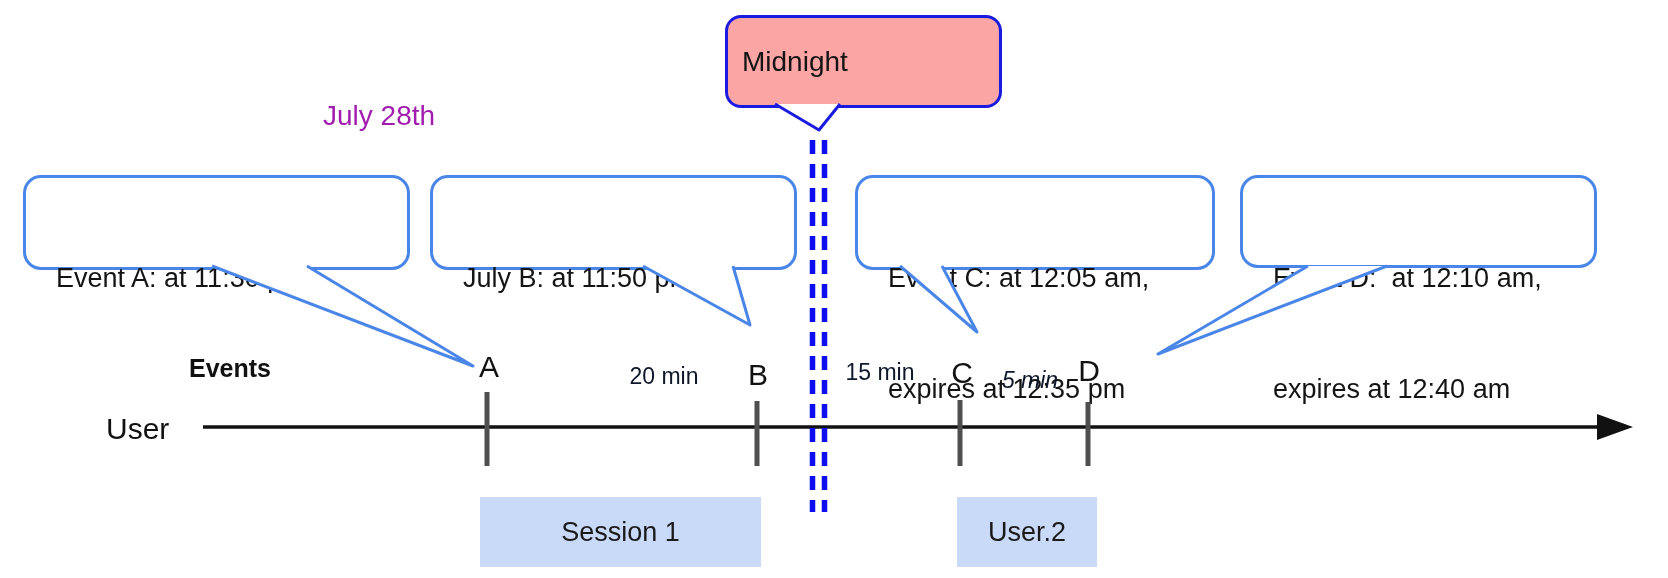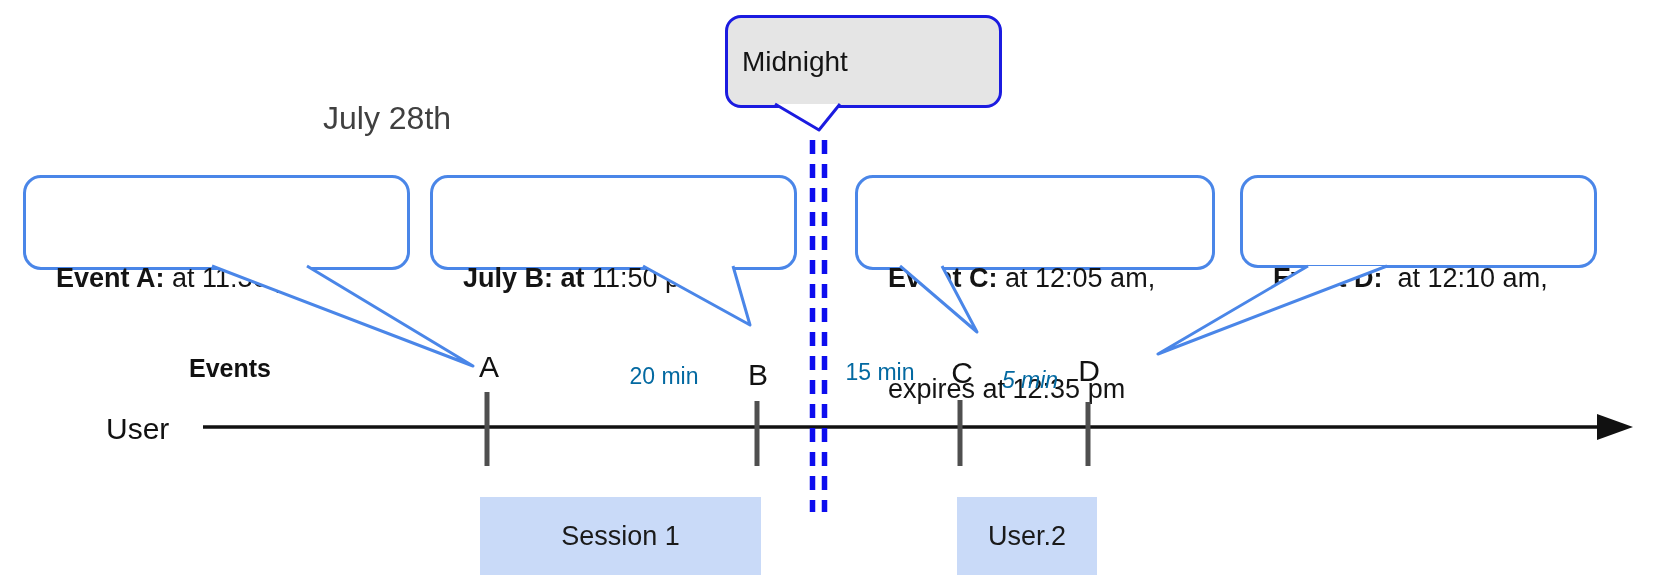--- a/index.html
+++ b/index.html
@@ -1,41 +1,41 @@
 <!DOCTYPE html>
 <html><head>
 <meta charset="utf-8">
 <style>
   html,body{margin:0;padding:0;background:#ffffff;}
   body{font-family:"Liberation Sans", sans-serif; color:#141414;}
   #canvas{position:relative;width:1668px;height:578px;background:#ffffff;overflow:hidden;}
 
   .abs{position:absolute;}
 
-  .date-label{font-size:32px;color:#404040;white-space:nowrap;}
+  .date-label{font-size:28px;color:#a21caf;white-space:nowrap;}
   .axis-label{color:#111;white-space:nowrap;}
 
   .callout{
     position:absolute;
     background:#ffffff;
     border:3px solid #4a86e8;
     border-radius:18px;
     box-sizing:border-box;
     padding:8px 8px 0 30px;
     font-size:27px;
     line-height:37px;
     z-index:1;
     white-space:pre-wrap;
   }
-  .callout .b{font-weight:bold;}
+  .callout .b{font-weight:normal;}
 
   .midnight{
     position:absolute;
     left:725px; top:15px; width:277px; height:93px;
-    background:#e5e5e5;
+    background:#fca5a5;
     border:3px solid #1b1be0;
     border-radius:16px;
     box-sizing:border-box;
     display:flex; align-items:center;
     padding-left:14px;
     font-size:28px;
     z-index:1;
   }
 
   .tick-label{
@@ -43,28 +43,28 @@
     transform:translateX(-50%);
     font-size:30px;
     color:#111;
     z-index:1;
     white-space:nowrap;
   }
   .gap-label{
     position:absolute;
     transform:translateX(-50%);
     font-size:23px;
-    color:#0369a1;
+    color:#0f172a;
     z-index:1;
     white-space:nowrap;
   }
 
   .session{
     position:absolute;
-    top:497px; height:78px;
+    top:497px; height:70px;
     background:#c9daf8;
     display:flex; align-items:center; justify-content:center;
     font-size:27px; color:#1a1a1a;
     z-index:1;
   }
   #session-1{left:480px;width:281px;}
   #session-2{left:957px;width:140px;}
 
   #overlay{position:absolute;left:0;top:0;z-index:2;pointer-events:none;}
 </style>
@@ -87,20 +87,21 @@
     <div><span class="b">July B: at</span><span> 11:50 pm,</span></div>
   </div>
 
   <div class="callout" style="left:855px;top:175px;width:360px;height:95px;">
     <div><span class="b">Event C:</span><span> at 12:05 am,</span></div>
     <div>expires at 12:35 pm</div>
   </div>
 
   <div class="callout" style="left:1240px;top:175px;width:357px;height:93px;">
     <div><span class="b">Event D:</span><span>  at 12:10 am,</span></div>
+    <div>expires at 12:40 am</div>
   </div>
 
   <div class="abs axis-label" style="left:189px;top:354px;font-size:25px;font-weight:bold;">Events</div>
   <div class="abs axis-label" style="left:106px;top:412px;font-size:30px;">User</div>
 
   <div class="tick-label" style="left:489px;top:350px;">A</div>
   <div class="tick-label" style="left:758px;top:358px;">B</div>
   <div class="tick-label" style="left:962px;top:356px;">C</div>
   <div class="tick-label" style="left:1089px;top:354px;">D</div>
 

